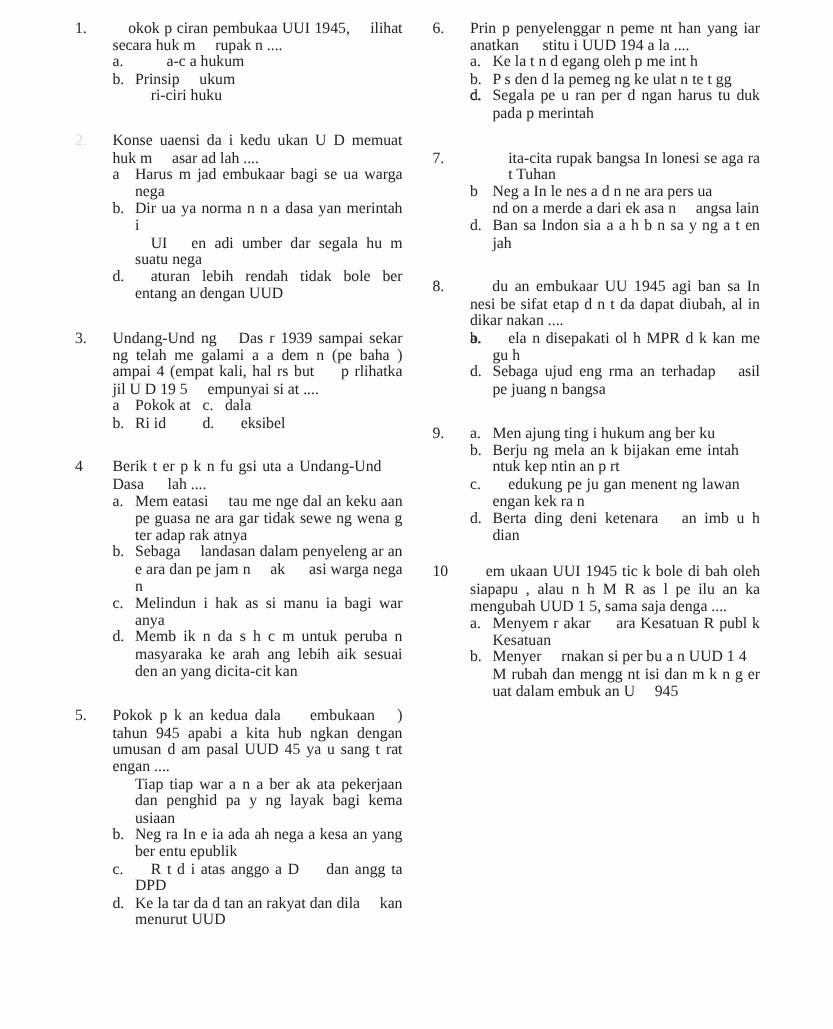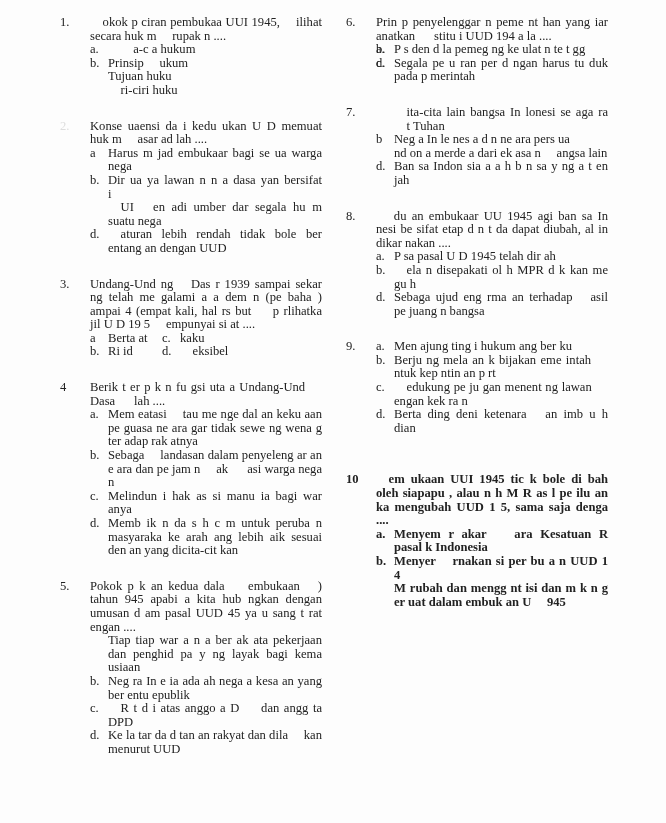--- a/index.html
+++ b/index.html
@@ -24,42 +24,41 @@
 <div class="page">
 
   <div class="col left">
 
     <div class="q" style="margin-top:4px;">
       <span class="qnum">1.</span>
       <div class="stem"> okok p ciran pembukaa UUI 1945,  ilihat secara huk m  rupak n ....</div>
       <ul class="opts">
         <li class="opt"><span class="ol">a.</span><span>  a-c a hukum</span></li>
         <li class="opt"><span class="ol">b.</span><span>Prinsip  ukum</span></li>
-        <li class="opt"><span class="ol"></span><span>Tujuan huku </span></li>
         <li class="opt"><span class="ol"></span><span> ri-ciri huku </span></li>
       </ul>
     </div>
 
     <div class="q" style="margin-top:22px;">
       <span class="qnum" style="color:#ddd">2.</span>
       <div class="stem">Konse uaensi da i kedu ukan U D memuat huk m  asar ad lah ....</div>
       <ul class="opts">
         <li class="opt"><span class="ol">a</span><span>Harus m jad embukaar bagi se ua warga nega </span></li>
-        <li class="opt"><span class="ol">b.</span><span>Dir ua ya lawan n n a dasa yan bersifat i </span></li>
+        <li class="opt"><span class="ol">b.</span><span>Dir ua ya norma n n a dasa yan merintah i </span></li>
         <li class="opt"><span class="ol"></span><span> UI  en adi umber dar segala hu m suatu nega </span></li>
         <li class="opt"><span class="ol">d.</span><span> aturan lebih rendah tidak bole ber entang an dengan UUD</span></li>
       </ul>
     </div>
 
     <div class="q" style="margin-top:22px;">
       <span class="qnum">3.</span>
       <div class="stem">Undang-Und ng  Das r 1939 sampai sekar ng telah me galami a a dem n (pe baha ) ampai 4 (empat kali, hal rs but   p rlihatka jil U D 19 5  empunyai si at ....</div>
       <div class="grid2">
-        <div class="opt"><span class="ol">a</span><span>Berta at</span></div>
-        <div class="opt"><span class="ol">c.</span><span>kaku</span></div>
+        <div class="opt"><span class="ol">a</span><span>Pokok at</span></div>
+        <div class="opt"><span class="ol">c.</span><span>dala</span></div>
         <div class="opt"><span class="ol">b.</span><span>Ri id</span></div>
         <div class="opt"><span class="ol">d.</span><span> eksibel</span></div>
       </div>
     </div>
 
     <div class="q" style="margin-top:22px;">
       <span class="qnum">4</span>
       <div class="stem">Berik t er p k n fu gsi uta a Undang-Und   Dasa   lah ....</div>
       <ul class="opts">
         <li class="opt"><span class="ol">a.</span><span>Mem eatasi  tau me nge dal an keku aan pe guasa ne ara gar tidak sewe ng wena g ter adap rak atnya</span></li>
@@ -81,61 +80,61 @@
     </div>
 
   </div>
 
   <div class="col right">
 
     <div class="q" style="margin-top:4px;">
       <span class="qnum">6.</span>
       <div class="stem">Prin p penyelenggar n peme nt han yang iar anatkan   stitu i UUD 194 a la ....</div>
       <ul class="opts">
-        <li class="opt"><span class="ol">a.</span></li>
+        <li class="opt"><span class="ol">a.</span><span>Ke la t n d egang oleh p me int h</span></li>
         <li class="opt"><span class="ol">b.</span><span>P s den d la pemeg ng ke ulat n te t gg</span></li>
         <li class="opt"><span class="ol">c.</span></li>
         <li class="opt"><span class="ol">d.</span><span>Segala pe u ran per d ngan harus tu duk pada p merintah</span></li>
       </ul>
     </div>
 
     <div class="q" style="margin-top:22px;">
       <span class="qnum">7.</span>
       <ul class="opts">
-        <li class="opt"><span class="ol"></span><span> ita-cita lain bangsa In lonesi se aga ra  t Tuhan</span></li>
+        <li class="opt"><span class="ol"></span><span> ita-cita rupak bangsa In lonesi se aga ra  t Tuhan</span></li>
         <li class="opt"><span class="ol">b</span><span>Neg a In le nes a d n ne ara pers ua</span></li>
         <li class="opt"><span class="ol"></span><span>nd on a merde a dari ek asa n  angsa lain</span></li>
         <li class="opt"><span class="ol">d.</span><span>Ban sa Indon sia a a h b n sa y ng a t en jah</span></li>
       </ul>
     </div>
 
     <div class="q" style="margin-top:22px;">
       <span class="qnum">8.</span>
       <div class="stem">  du an embukaar UU 1945 agi ban sa In nesi be sifat etap d n t da dapat diubah, al in dikar nakan ....</div>
       <ul class="opts">
-        <li class="opt"><span class="ol">a.</span><span>P sa pasal U D 1945 telah dir ah</span></li>
+        <li class="opt"><span class="ol">a.</span></li>
         <li class="opt"><span class="ol">b.</span><span> ela n disepakati ol h MPR d k kan me gu h</span></li>
         <li class="opt"><span class="ol">d.</span><span>Sebaga ujud eng rma an terhadap  asil pe juang n bangsa</span></li>
       </ul>
     </div>
 
     <div class="q" style="margin-top:22px;">
       <span class="qnum">9.</span>
       <ul class="opts">
         <li class="opt"><span class="ol">a.</span><span>Men ajung ting i hukum ang ber ku</span></li>
         <li class="opt"><span class="ol">b.</span><span>Berju ng mela an k bijakan eme intah  ntuk kep ntin an p rt</span></li>
         <li class="opt"><span class="ol">c.</span><span> edukung pe ju gan menent ng lawan  engan kek ra n</span></li>
         <li class="opt"><span class="ol">d.</span><span>Berta ding deni ketenara  an imb u h dian</span></li>
       </ul>
     </div>
 
-    <div class="q" style="margin-top:38px;font-weight:bold;">
+    <div class="q" style="margin-top:16px;">
       <span class="qnum">10</span>
       <div class="stem"> em ukaan UUI 1945 tic k bole di bah oleh siapapu , alau n h M R as l pe ilu an ka mengubah UUD 1 5, sama saja denga ....</div>
       <ul class="opts">
-        <li class="opt"><span class="ol">a.</span><span>Menyem r akar   ara Kesatuan R pasal k Indonesia</span></li>
+        <li class="opt"><span class="ol">a.</span><span>Menyem r akar   ara Kesatuan R publ k Kesatuan</span></li>
         <li class="opt"><span class="ol">b.</span><span>Menyer  rnakan si per bu a n UUD 1 4</span></li>
         <li class="opt"><span class="ol"></span><span>M rubah dan mengg nt isi dan m k n g er uat dalam embuk an U  945</span></li>
       </ul>
     </div>
 
   </div>
 </div>
 
 </body></html>

